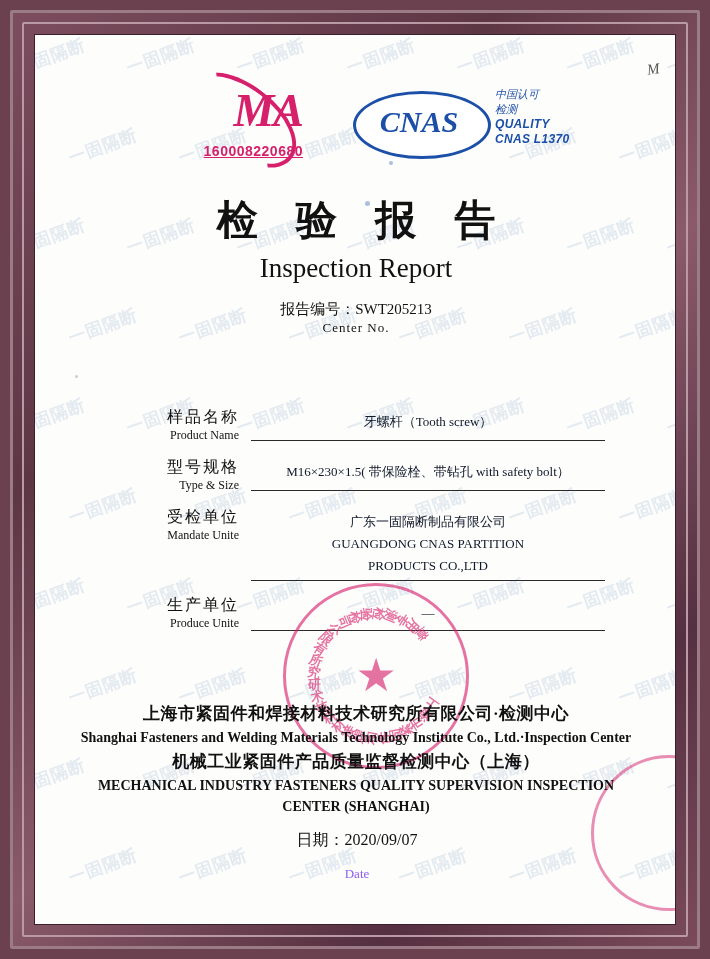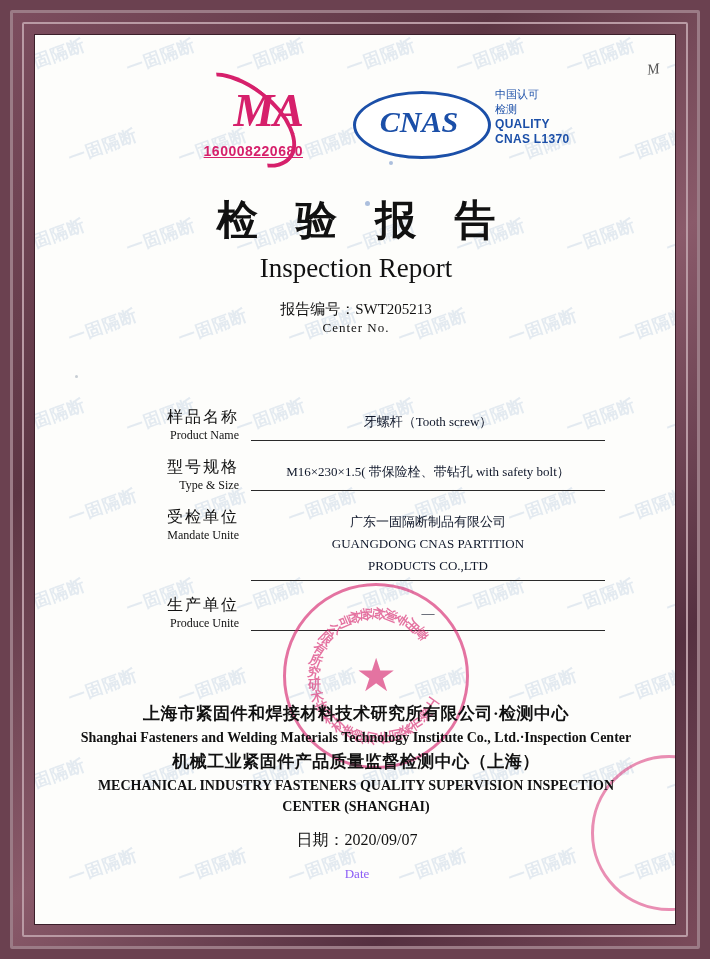--- a/index.html
+++ b/index.html
@@ -145,21 +145,21 @@
     font-weight: bold;
     font-size: 30px;
     color: #1b4fa8;
   }
   .cnas-lines {
     position: absolute;
     left: 142px; top: 10px;
     width: 88px;
     color: #1b4fa8;
   }
-  .cnas-lines div { line-height: 15px; }
+  .cnas-lines div { line-height: 15px; font-style: italic; }
   .cl-cn {
     font-family: "Liberation Sans", sans-serif;
     font-size: 11px;
   }
   .cl-en {
     font-family: "Liberation Sans", sans-serif;
     font-size: 12px;
     font-weight: bold;
     letter-spacing: 0.3px;
   }

